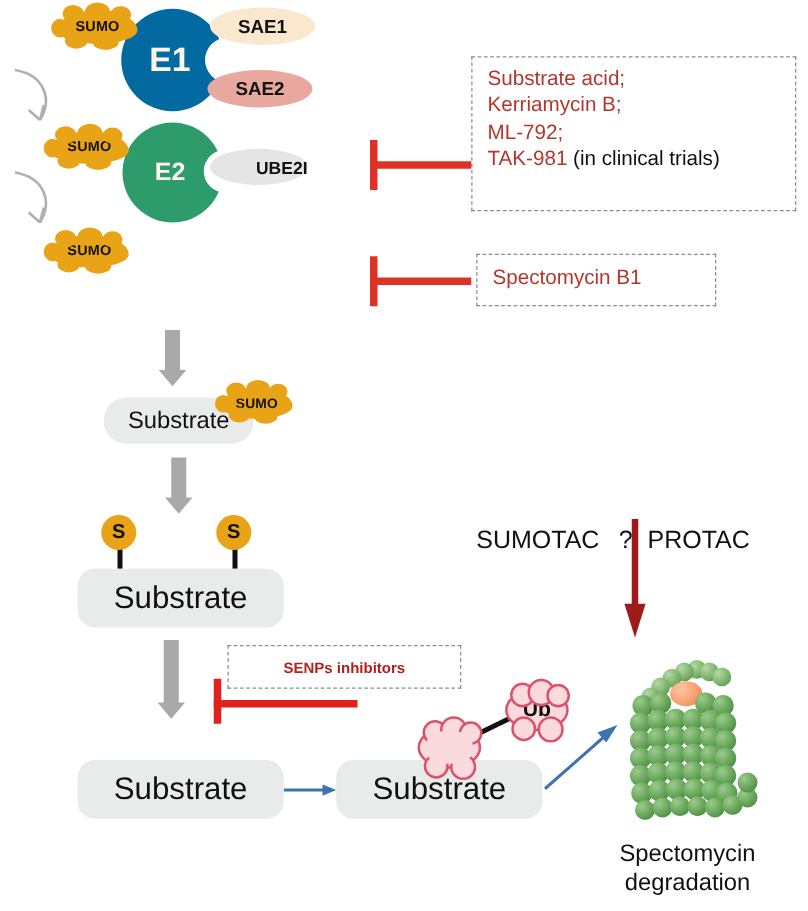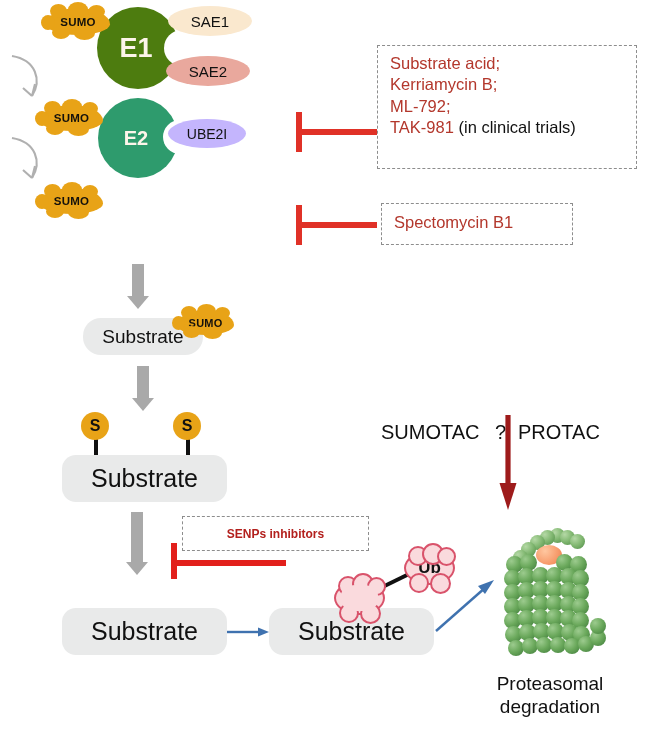--- a/index.html
+++ b/index.html
@@ -4,40 +4,40 @@
 <style>
   html,body{margin:0;padding:0;background:#ffffff;}
   body{width:646px;height:729px;position:relative;overflow:hidden;
        font-family:"Liberation Sans",sans-serif;}
   #stage{position:absolute;left:0;top:0;width:646px;height:729px;}
   .abs{position:absolute;}
 
   
   .enzyme{border-radius:50%;display:flex;align-items:center;justify-content:center;
           color:#fdf5ea;font-weight:bold;}
-  .e1{background:#4d7c0f;align-items:center;}
+  .e1{background:#0369a1;align-items:center;}
   .e2{background:#2e9b6d;}
   .e3{background:#95591f;}
   .notch{position:absolute;border-radius:50%;background:#ffffff;}
 
   
   .sumo{background:#e8a317;display:flex;align-items:center;justify-content:center;
         color:#14110c;font-weight:bold;letter-spacing:.2px;}
   .sumo-blob{border-radius:50% 50% 50% 50%/60% 60% 40% 40%;}
   .bump{position:absolute;background:#e8a317;border-radius:50%;}
   .stag{background:#e8a317;border-radius:50%;display:flex;align-items:center;
         justify-content:center;color:#111;font-weight:bold;}
   .stalk{position:absolute;background:#111;}
 
   
   .pill{border-radius:50%;display:flex;align-items:center;justify-content:center;
-        font-weight:normal;color:#111;}
+        font-weight:bold;color:#111;}
   .sae1{background:#fae8ce;}
   .sae2{background:#e9a89d;}
-  .ube2i{background:#c4b5fd;}
+  .ube2i{background:#e5e5e5;justify-content:flex-end;}
 
   
   .substrate{background:#e9eaea;border-radius:14px;display:flex;align-items:center;
              justify-content:center;color:#111;}
 
   
   .dbox{border:1.6px dashed #8d8d8d;background:transparent;}
   .drug-list{color:#b3372c;line-height:1.30;padding:7px 10px 7px 12px;}
   .drug-list .blk{color:#111;}
   .senp{color:#b3201d;font-weight:bold;display:flex;align-items:center;
@@ -307,17 +307,17 @@
     <span class="bead" style="left:38px;top:110px;width:16px;height:16px;"></span>
     <span class="bead" style="left:52px;top:109px;width:16px;height:16px;"></span>
     <span class="bead" style="left:66px;top:109px;width:16px;height:16px;"></span>
     <span class="bead" style="left:80px;top:110px;width:16px;height:16px;"></span>
     <span class="bead" style="left:94px;top:108px;width:16px;height:16px;"></span>
     <span class="bead" style="left:106px;top:102px;width:16px;height:16px;"></span>
     <span class="bead" style="left:106px;top:90px;width:16px;height:16px;"></span>
   </div>
 
   <div class="abs txt ctr" style="left:455px;top:672px;width:190px;font-size:19px;line-height:1.22;">
-    <div>Proteasomal</div>
+    <div>Spectomycin</div>
     <div>degradation</div>
   </div>
 
 </div>
 
 </body></html>

